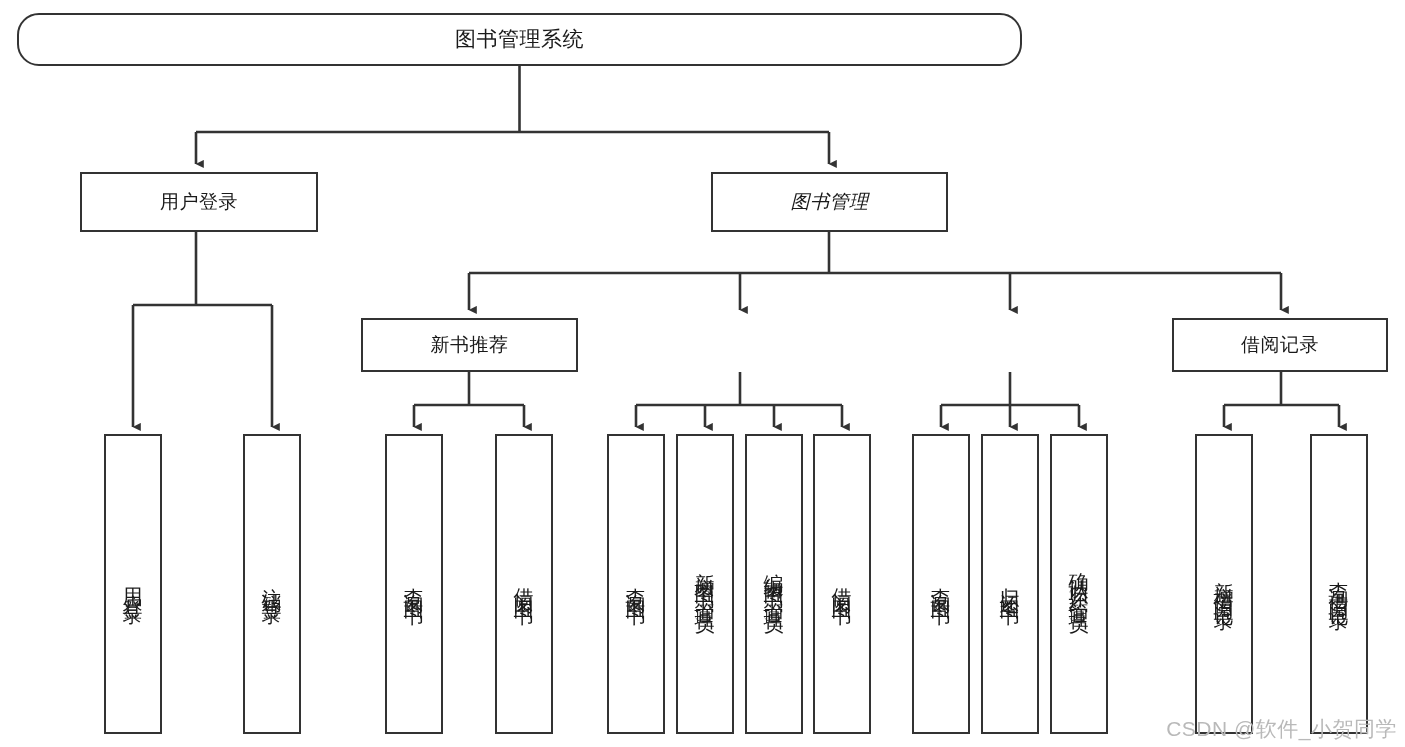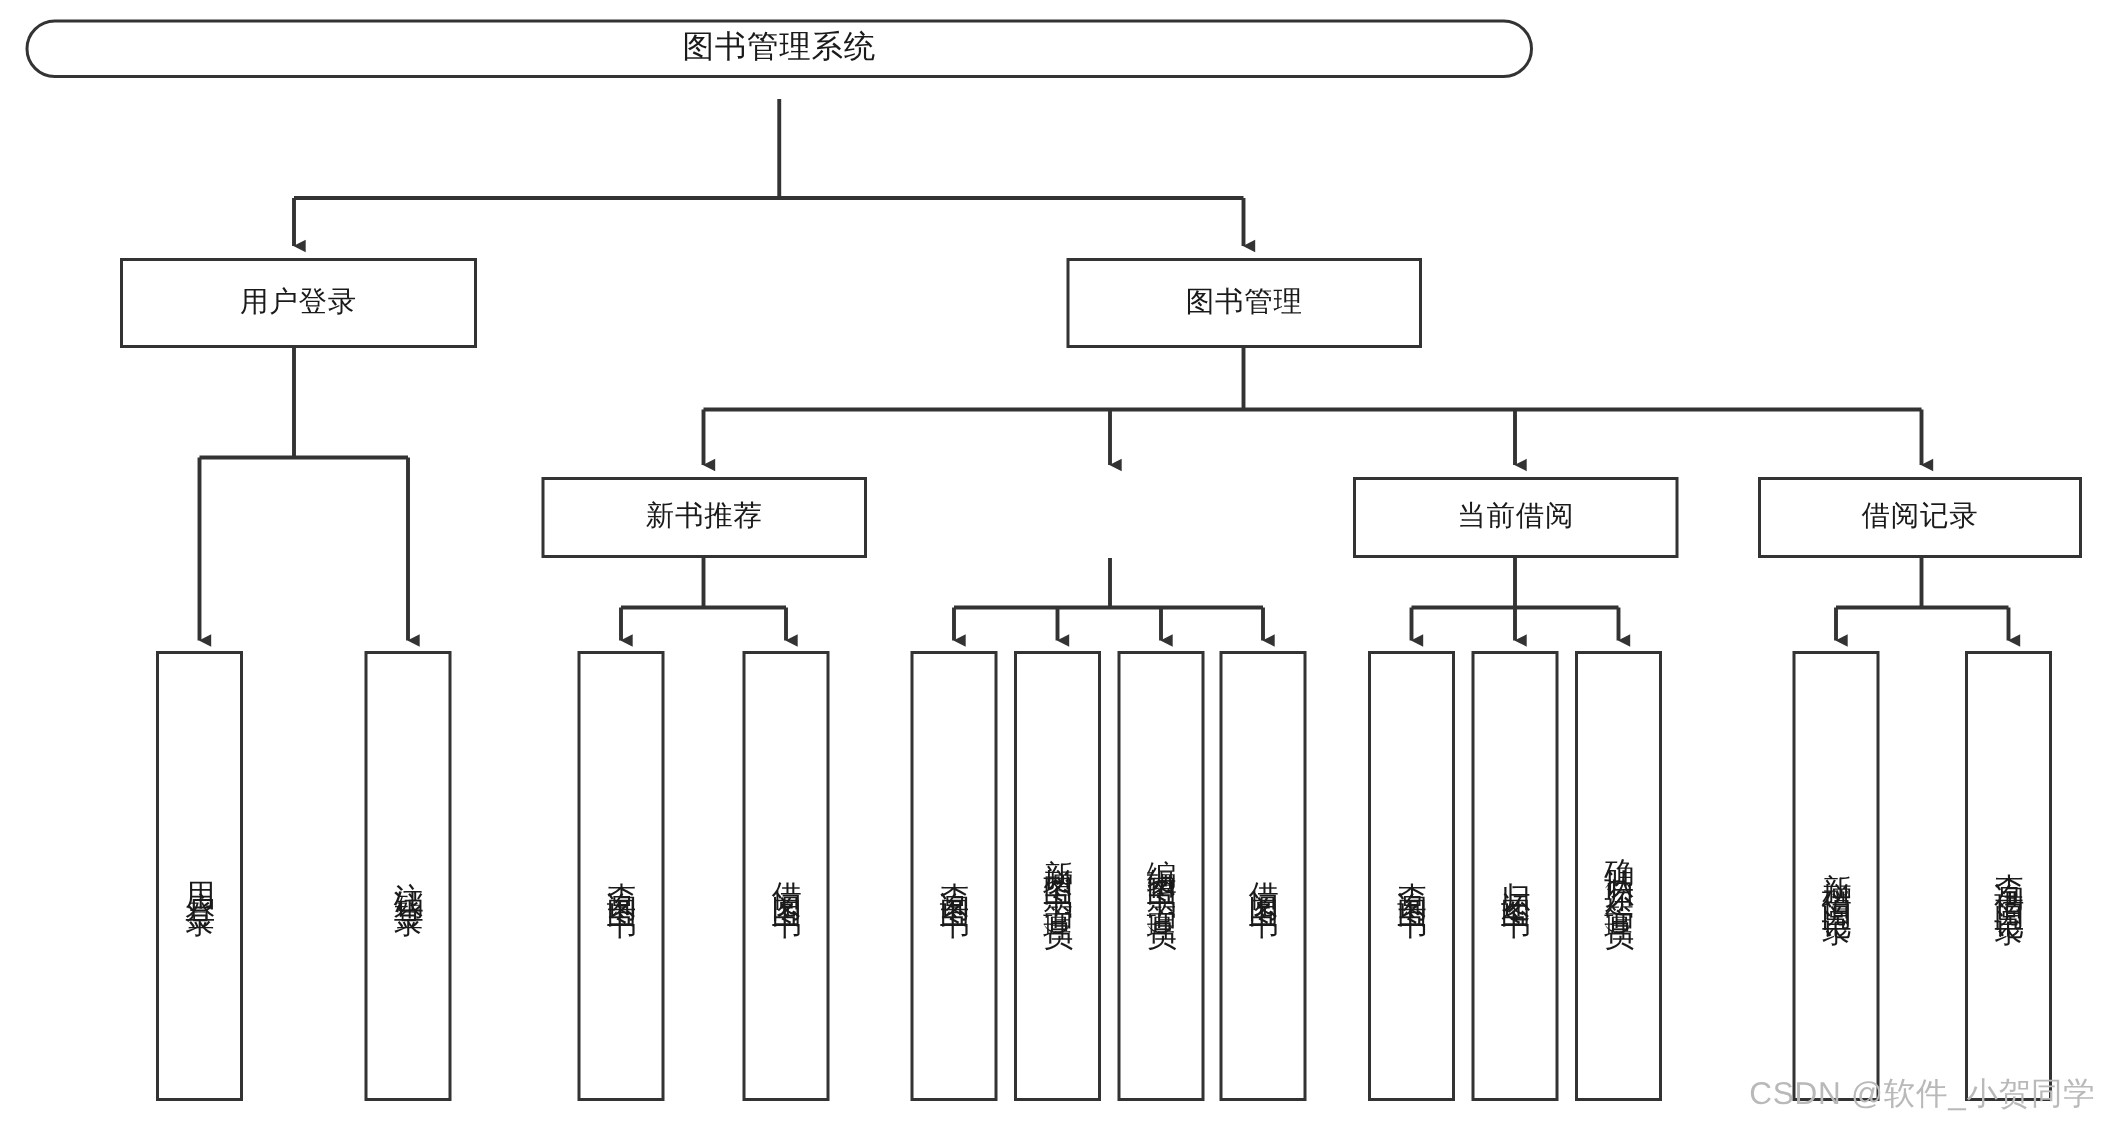--- a/index.html
+++ b/index.html
@@ -136,37 +136,34 @@
       <path d="M1010,405 L1010,427" marker-end="url(#arrowhead)"></path>
       <path d="M1079,405 L1079,427" marker-end="url(#arrowhead)"></path>
 
       <path d="M1281,372 L1281,405"></path>
       <path d="M1224,405 L1339,405"></path>
       <path d="M1224,405 L1224,427" marker-end="url(#arrowhead)"></path>
       <path d="M1339,405 L1339,427" marker-end="url(#arrowhead)"></path>
     </g>
   </svg>
 
-  <div class="node level-0" style="left:17px; top:13px; width:1005px; height:39px;border-radius:22px;">
+  <div class="node level-0" style="left:17px; top:13px; width:1005px; height:53px;border-radius:22px;">
     <span class="node-label">图书管理系统</span>
   </div>
 
   <div class="node level-1" style="left:80px; top:172px; width:238px; height:60px;">
     <span class="node-label">用户登录</span>
   </div>
-  <div class="node level-1" style="left:711px; top:172px; width:237px; height:60px;">
+  <div class="node level-1" style="left:711px; top:172px; width:237px; height:60px;font-style:italic;">
     <span class="node-label">图书管理</span>
   </div>
 
   <div class="node level-2" style="left:361px; top:318px; width:217px; height:54px;">
     <span class="node-label">新书推荐</span>
   </div>
-  <div class="node level-2" style="left:902px; top:318px; width:217px; height:54px;">
-    <span class="node-label">当前借阅</span>
-  </div>
   <div class="node level-2" style="left:1172px; top:318px; width:216px; height:54px;">
     <span class="node-label">借阅记录</span>
   </div>
 
   <div class="node leaf" style="left:104px; top:434px; width:58px; height:300px;">
     <span class="node-label">用户登录</span>
   </div>
   <div class="node leaf" style="left:243px; top:434px; width:58px; height:300px;">
     <span class="node-label">注销登录</span>
   </div>

